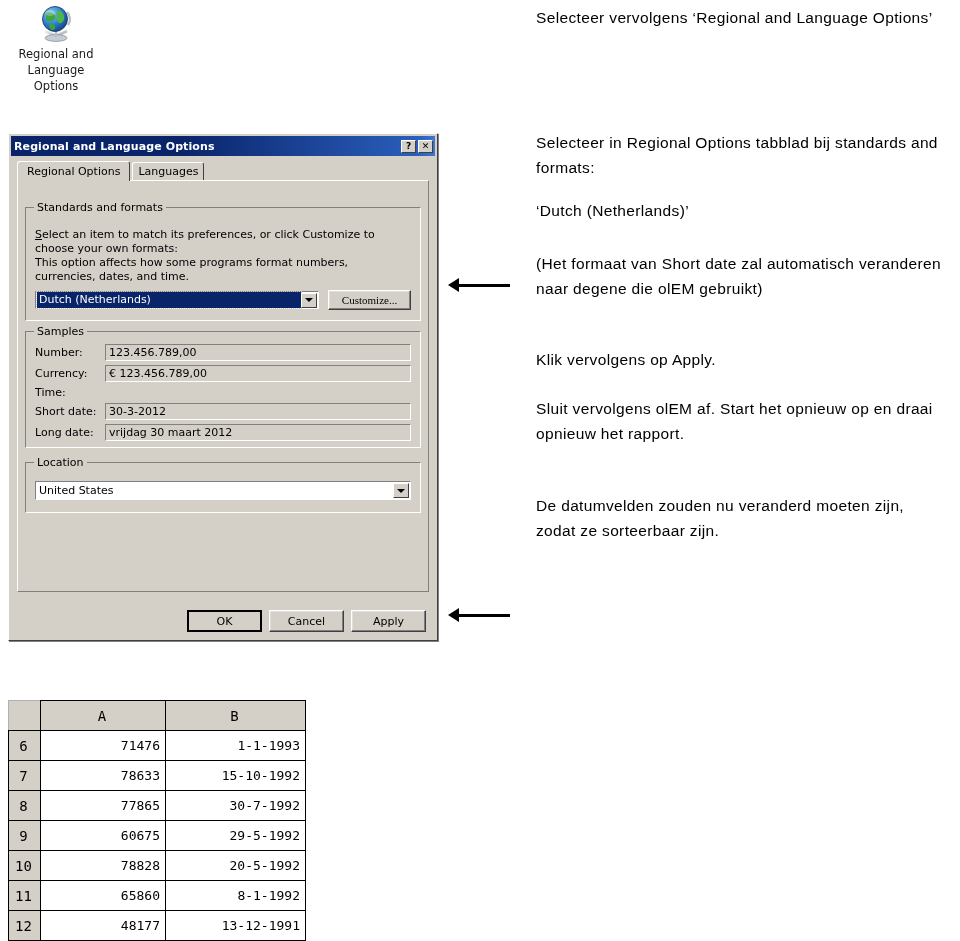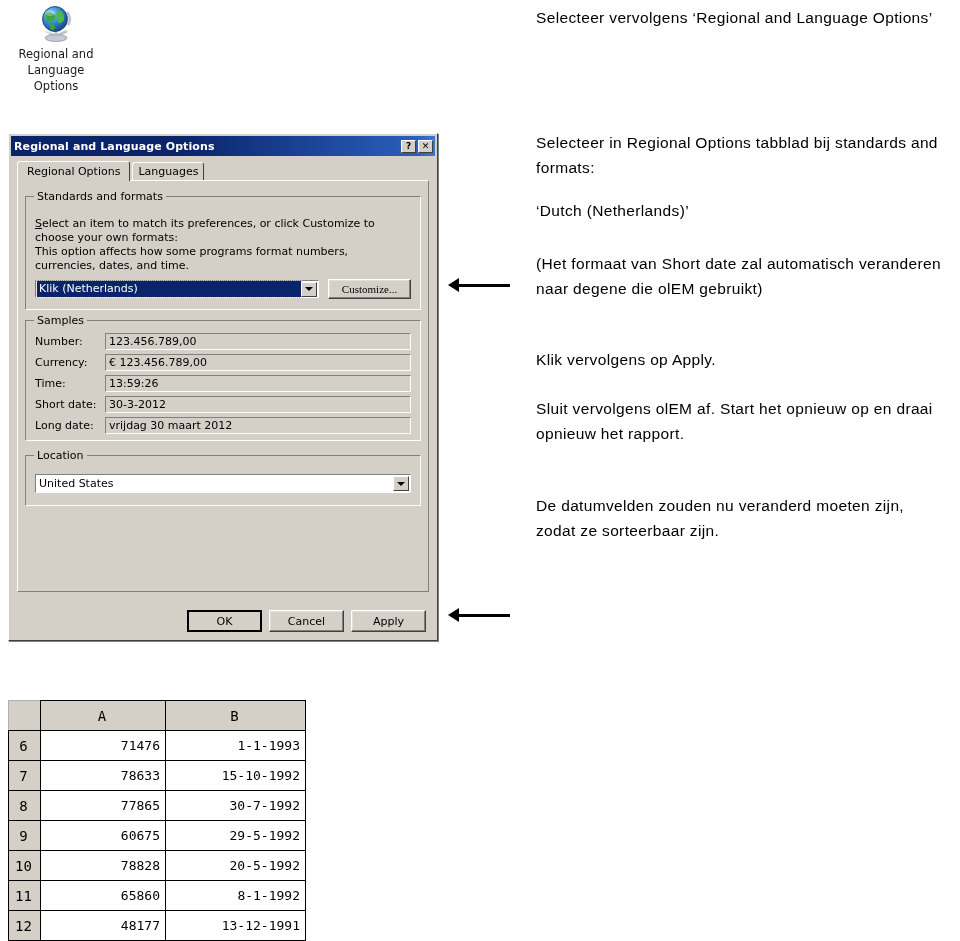--- a/index.html
+++ b/index.html
@@ -409,28 +409,28 @@
     <div class="tb-btn">✕</div>
   </div>
 
   <div id="tabstrip">
     <div class="tab active">Regional Options</div>
     <div class="tab inactive">Languages</div>
   </div>
 
   <div id="tabpage">
 
-    <div class="groupbox" style="margin-top:9px;">
+    <div class="groupbox" style="margin-top:20px;">
       <div class="group-title">Standards and formats</div>
       <div class="group-body" style="padding-bottom:10px;">
         <p class="body-text underline-first" style="margin-top:9px;">Select an item to match its preferences, or click Customize to choose your own formats:</p>
         <p class="body-text">This option affects how some programs format numbers, currencies, dates, and time.</p>
         <div class="combo-row">
           <div class="combo selected">
-            <div class="combo-value">Klik (Netherlands)</div>
+            <div class="combo-value">Dutch (Netherlands)</div>
             <div class="combo-arrow">
                 <i class="tri-down"></i>
               </div>
           </div>
           <div class="btn" id="customize-btn">Customize...</div>
         </div>
       </div>
     </div>
 
     <div class="groupbox" style="margin-top:10px;">
@@ -439,21 +439,20 @@
         <div class="sample-row">
           <div class="sample-label">Number:</div>
           <div class="sample-field">123.456.789,00</div>
         </div>
         <div class="sample-row">
           <div class="sample-label">Currency:</div>
           <div class="sample-field">€ 123.456.789,00</div>
         </div>
         <div class="sample-row">
           <div class="sample-label">Time:</div>
-          <div class="sample-field">13:59:26</div>
         </div>
         <div class="sample-row">
           <div class="sample-label">Short date:</div>
           <div class="sample-field">30-3-2012</div>
         </div>
         <div class="sample-row" style="margin-bottom:0;">
           <div class="sample-label">Long date:</div>
           <div class="sample-field">vrijdag 30 maart 2012</div>
         </div>
       </div>

